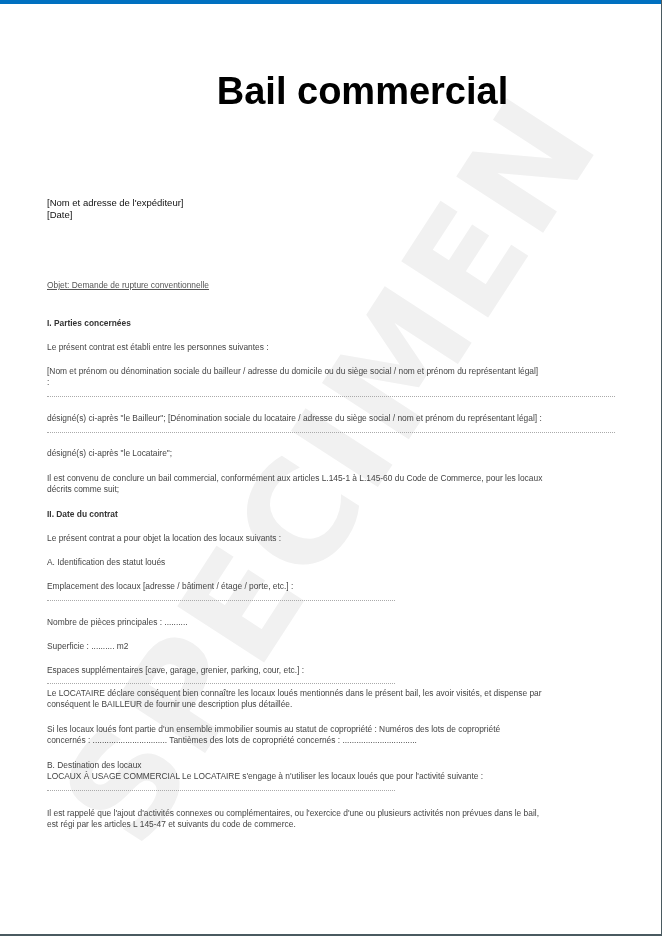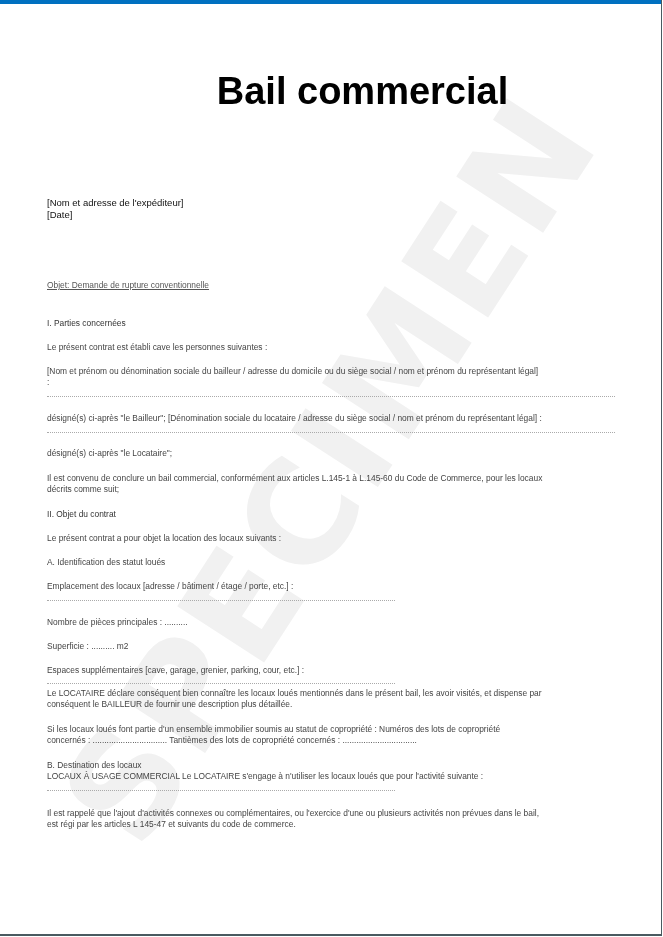--- a/index.html
+++ b/index.html
@@ -7,21 +7,21 @@
   .page { position:absolute; left:0; top:0; width:662px; height:936px; background:#fff; border-right:1px solid #4a5a60; border-bottom:2px solid #4a5a60; box-sizing:border-box; overflow:hidden; }
   .topbar { position:absolute; left:0; top:0; width:100%; height:4px; background:#0070c0; }
   .watermark { position:absolute; left:330px; top:470px; transform:translate(-50%,-50%) rotate(-57deg); font-family:"DejaVu Sans", sans-serif; font-weight:bold; font-size:142px; color:#f1f1f1; letter-spacing:4px; white-space:nowrap; z-index:0; user-select:none; }
   .title { position:absolute; left:0; width:100%; top:70px; text-align:center; font-family:"Liberation Sans", sans-serif; font-weight:bold; font-size:38px; color:#000; z-index:2;margin-left:32px; }
   .sender { position:absolute; left:47px; top:197px; font-size:9.5px; color:#111; line-height:12px; z-index:2; }
   .recipient { position:absolute; right:48px; top:233px; font-size:9.5px; color:#111; line-height:12px; text-align:right; z-index:2; }
   .body { position:absolute; left:47px; top:280px; width:568px; font-size:8.4px; color:#444; z-index:2; filter:blur(0.45px); }
   .body p { margin:0; line-height:11px; }
   .abs { position:absolute; left:0; }
   .subject { text-decoration:underline; color:#555; }
-  .h { font-weight:normal; color:#333; }
+  .h { font-weight:bold; color:#333; }
   .rule { position:absolute; left:0; height:0; border-top:1px dotted #aaa; }
   .rule.full { width:568px; }
   .rule.half { width:348px; }
 </style>
 </head>
 <body>
 
 <div class="page">
   <div class="topbar"></div>
   <div class="watermark">SPECIMEN</div>
@@ -31,31 +31,31 @@
   <div class="sender">
     <div>[Nom et adresse de l'expéditeur]</div>
     <div>[Date]</div>
   </div>
 
 
   <div class="body">
     <p class="abs subject" style="top:0px">Objet: Demande de rupture conventionnelle</p>
 
     <p class="abs h" style="top:38px">I. Parties concernées</p>
-    <p class="abs" style="top:62px">Le présent contrat est établi cave les personnes suivantes :</p>
+    <p class="abs" style="top:62px">Le présent contrat est établi entre les personnes suivantes :</p>
     <p class="abs" style="top:86px">[Nom et prénom ou dénomination sociale du bailleur / adresse du domicile ou du siège social / nom et prénom du représentant légal]</p>
     <p class="abs" style="top:97px">:</p>
     <div class="rule full" style="top:116px"></div>
     <p class="abs" style="top:133px">désigné(s) ci-après "le Bailleur"; [Dénomination sociale du locataire / adresse du siège social / nom et prénom du représentant légal] :</p>
     <div class="rule full" style="top:152px"></div>
     <p class="abs" style="top:168px">désigné(s) ci-après "le Locataire";</p>
     <p class="abs" style="top:193px">Il est convenu de conclure un bail commercial, conformément aux articles L.145-1 à L.145-60 du Code de Commerce, pour les locaux</p>
     <p class="abs" style="top:204px">décrits comme suit;</p>
 
-    <p class="abs h" style="top:229px">II. Objet du contrat</p>
+    <p class="abs h" style="top:229px">II. Date du contrat</p>
     <p class="abs" style="top:253px">Le présent contrat a pour objet la location des locaux suivants :</p>
     <p class="abs" style="top:277px">A. Identification des statut loués</p>
     <p class="abs" style="top:301px">Emplacement des locaux [adresse / bâtiment / étage / porte, etc.] :</p>
     <div class="rule half" style="top:320px"></div>
     <p class="abs" style="top:337px">Nombre de pièces principales : ..........</p>
     <p class="abs" style="top:361px">Superficie : .......... m2</p>
     <p class="abs" style="top:385px">Espaces supplémentaires [cave, garage, grenier, parking, cour, etc.] :</p>
     <div class="rule half" style="top:403px"></div>
     <p class="abs" style="top:408px">Le LOCATAIRE déclare conséquent bien connaître les locaux loués mentionnés dans le présent bail, les avoir visités, et dispense par</p>
     <p class="abs" style="top:419px">conséquent le BAILLEUR de fournir une description plus détaillée.</p>

